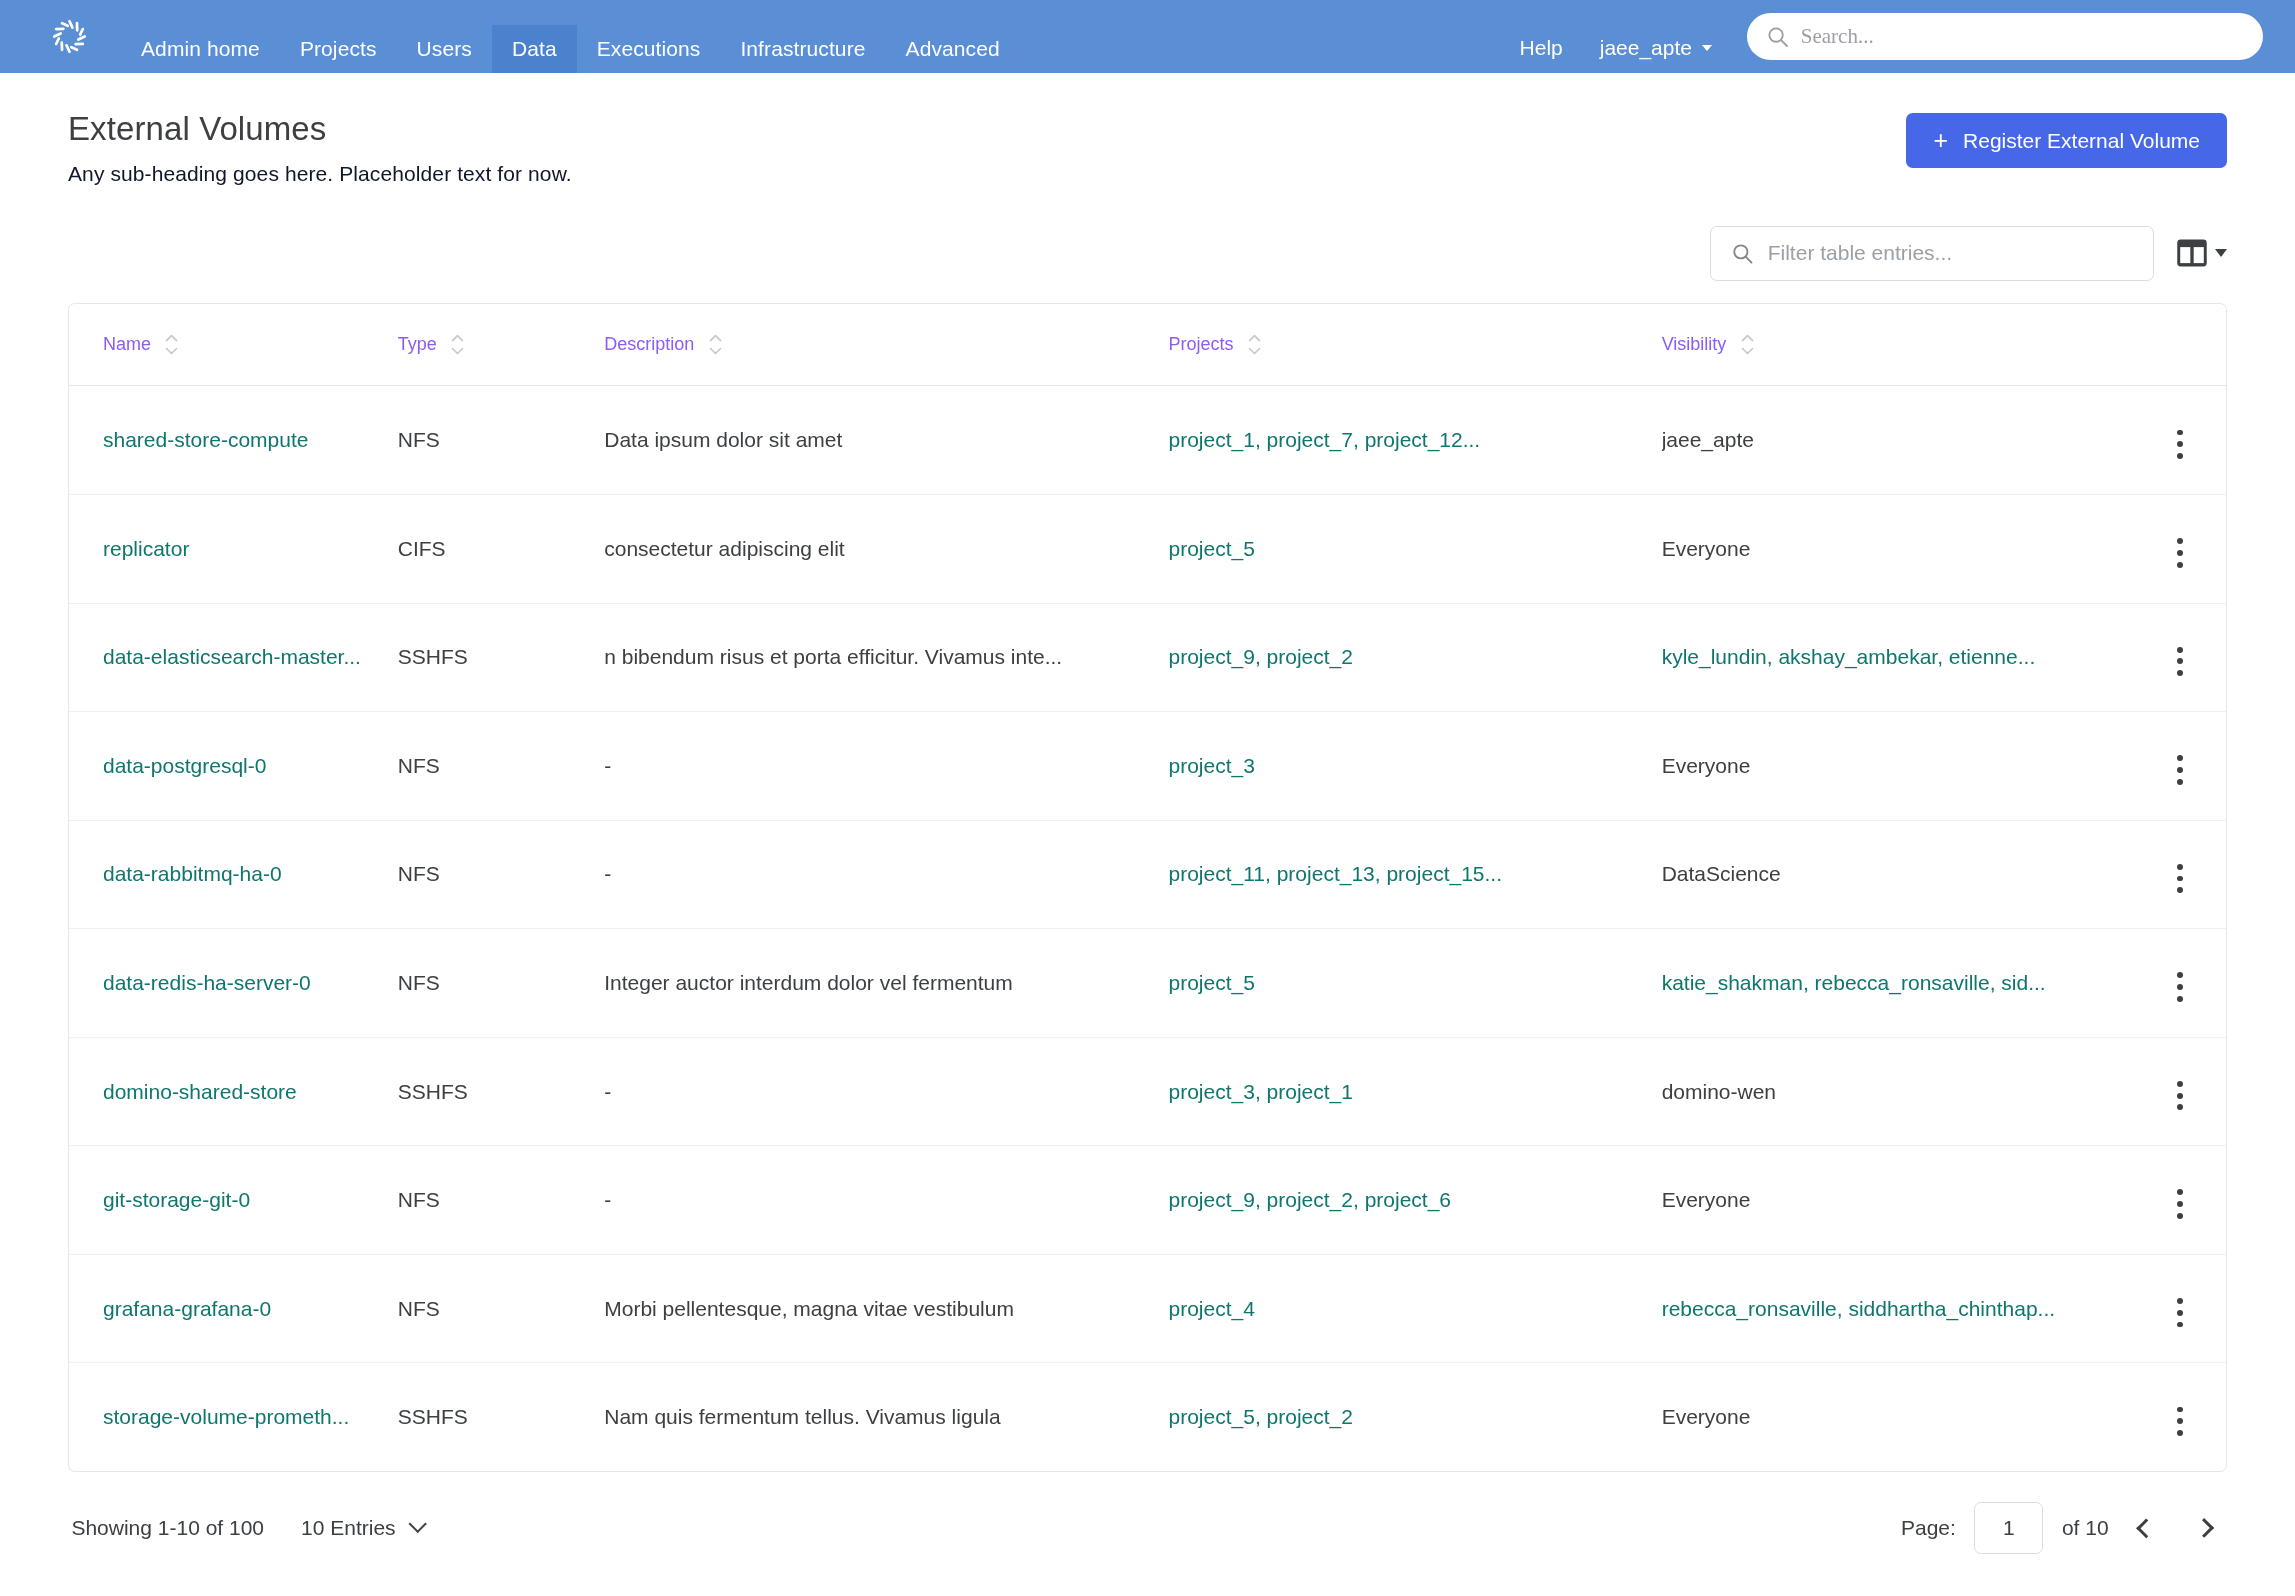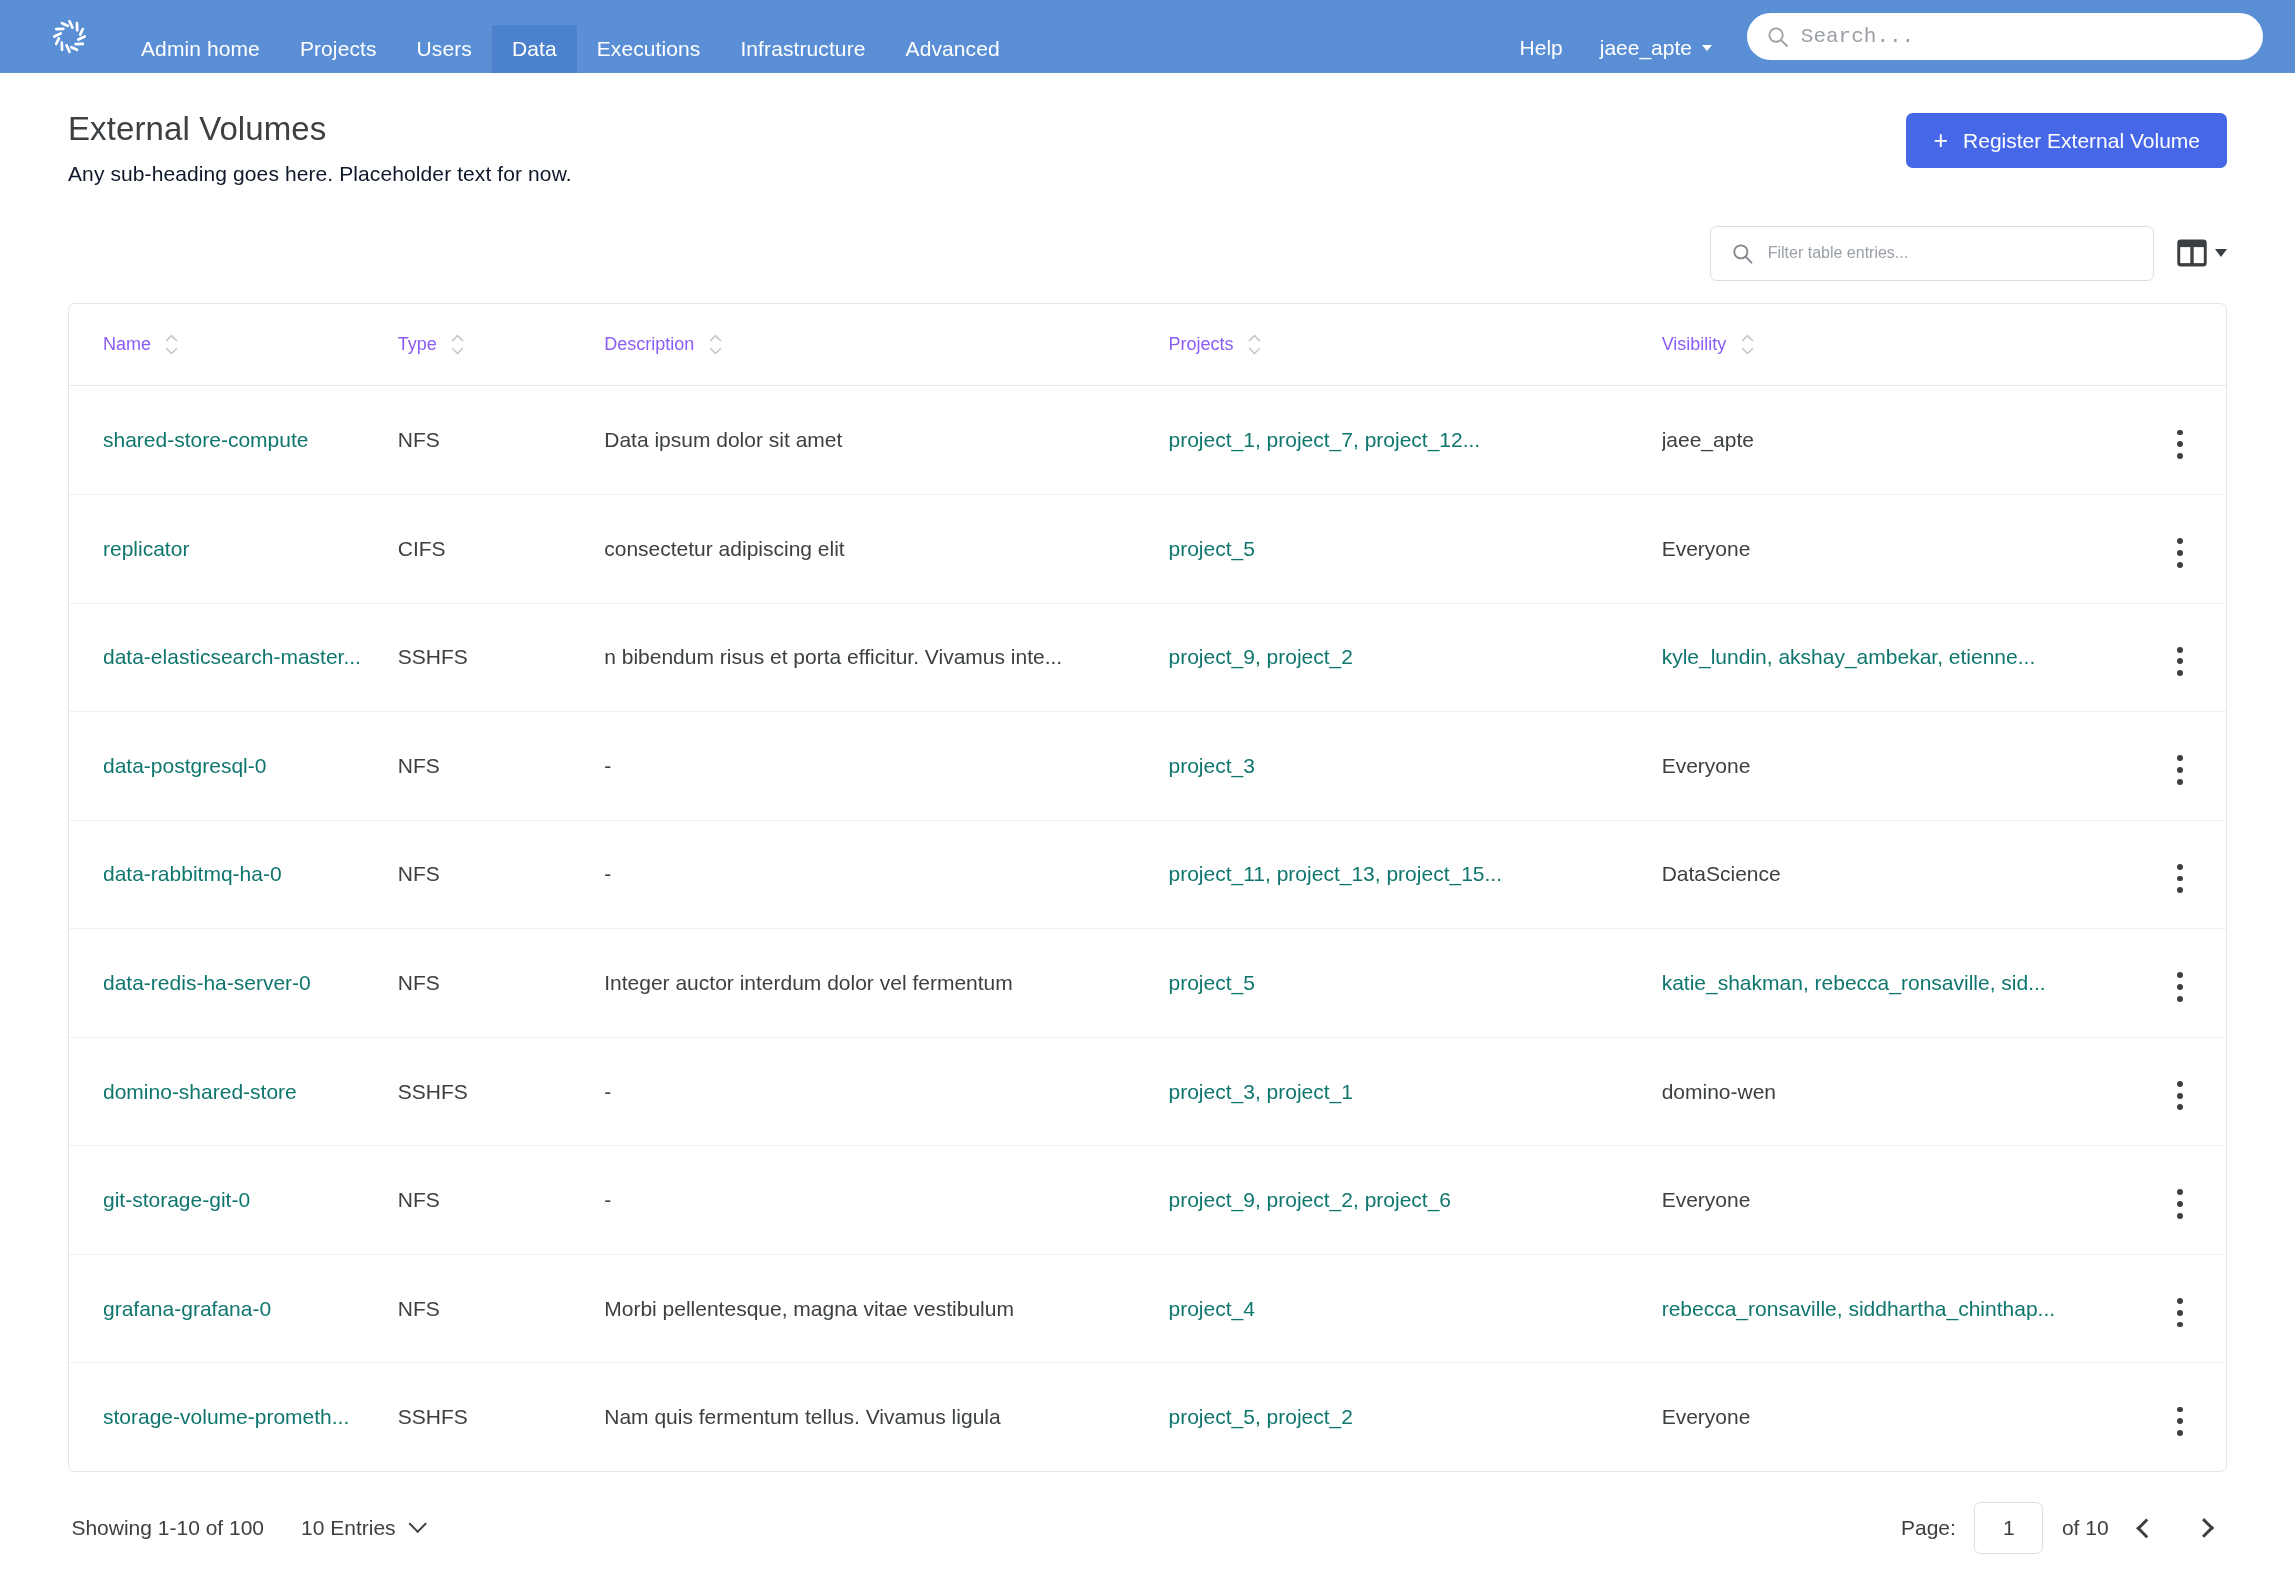--- a/index.html
+++ b/index.html
@@ -75,21 +75,21 @@
     align-items: center;
     padding: 0 18.5px;
     margin-left: 20px;
     cursor: text;
   }
   .search-box .sicon { flex: none; margin-right: 11.8px; display:flex; }
   .search-box input {
     border: none;
     outline: none;
     font-size: 21px;
-    font-family: Liberation Mono, monospace;
+    font-family: Liberation Serif, serif;
     color: #3c4043;
     width: 100%;
     background: transparent;
   }
   .search-box input::placeholder { color: #9aa0a6; }
 
   
   .page { padding: 0 68px; }
   .page-head {
     display: flex;
@@ -144,21 +144,21 @@
     display: flex;
     align-items: center;
     padding: 0 20px;
     background: #fff;
     cursor: text;
   }
   .filter-box .sicon { flex: none; margin-right: 13.4px; display:flex; }
   .filter-box input {
     border: none;
     outline: none;
-    font-size: 16px;
+    font-size: 21px;
     font-family: "Liberation Sans", sans-serif;
     color: #8b5cf6;
     background: transparent;
     width: 100%;
   }
   .filter-box input::placeholder { color: #9aa0a6; }
   .col-picker {
     display: flex;
     align-items: center;
     gap: 6.7px;

